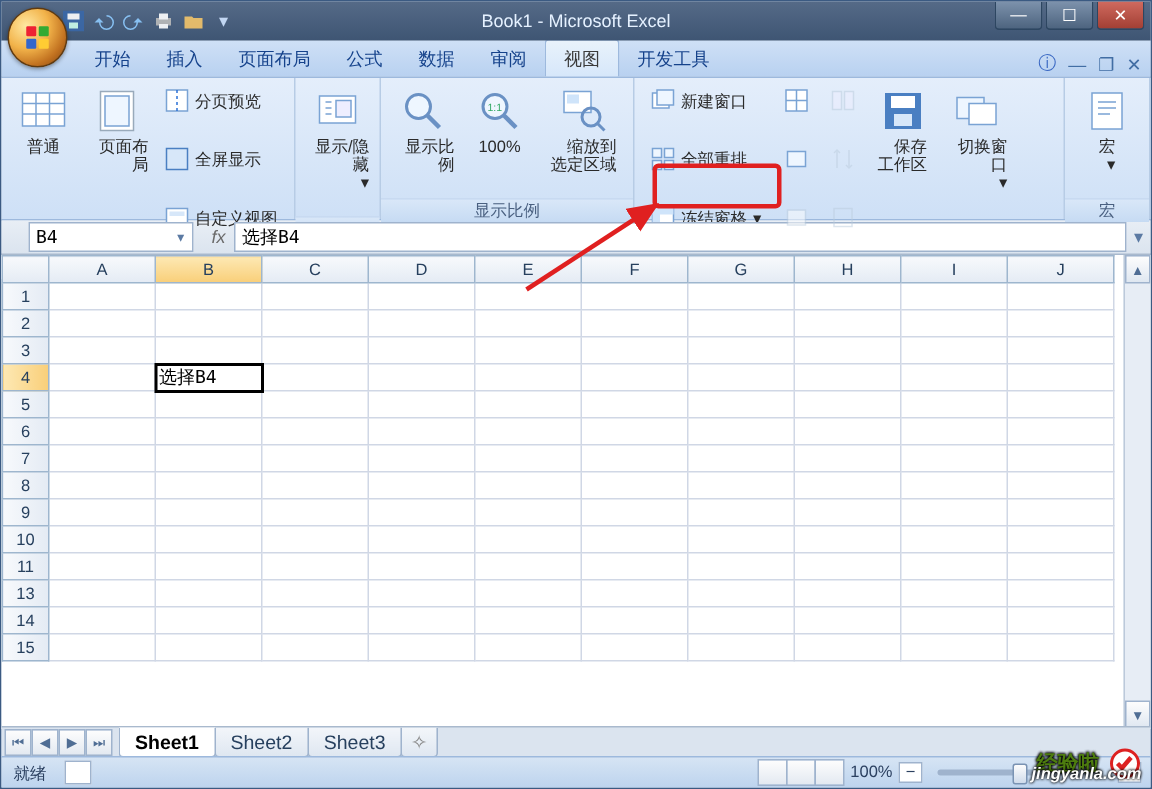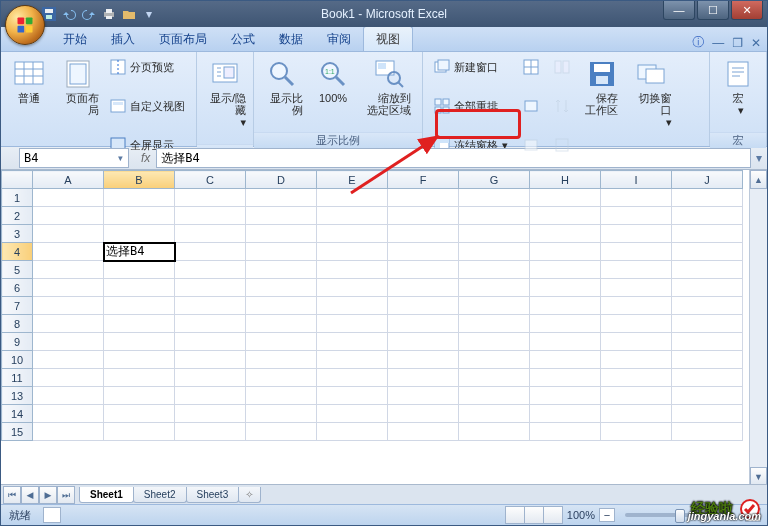--- a/index.html
+++ b/index.html
@@ -43,21 +43,21 @@
   .grid .colh{width:70px;background:linear-gradient(#f7f9fc,#e4ebf4);color:#27405e;font-size:11px;text-align:center;border:1px solid #9eb6ce}
   .grid .colh.sel{background:linear-gradient(#fde8b3,#f9cf79)}
   .grid .rowh{background:linear-gradient(90deg,#f7f9fc,#e4ebf4);color:#27405e;font-size:11px;text-align:center;border:1px solid #9eb6ce}
   .grid .rowh.sel{background:linear-gradient(90deg,#fde8b3,#f9cf79)}
   .grid td{font-family:SimSun,monospace;font-size:12px;padding-left:2px;background:#fff}
   .grid td.active{outline:2px solid #000;outline-offset:-1px}
   .hscroll-row{height:20px;background:#dbe4ef;display:flex;align-items:center;border-top:1px solid #a9b9cd;position:absolute;bottom:20px;left:0;right:0}
   .tabnav{display:flex;margin-left:2px}
   .tabnav div{width:16px;height:16px;border:1px solid #9fb3cd;background:linear-gradient(#fdfdfd,#e3e9f1);display:flex;align-items:center;justify-content:center;font-size:9px;color:#4f6d94}
   .sheettabs{display:flex;margin-left:4px;align-items:flex-end}
-  .sheettab{padding:2px 10px;background:linear-gradient(#f3f6fa,#dfe7f1);border:1px solid #9fb3cd;border-top:none;font-size:10px;color:#27405e;margin-right:-1px;border-radius:0 0 3px 3px}
+  .sheettab{padding:2px 10px;background:linear-gradient(#f3f6fa,#dfe7f1);border:1px solid #9fb3cd;border-top:none;font-size:13px;color:#27405e;margin-right:-1px;border-radius:0 0 3px 3px}
   .sheettab.active{background:#fff;color:#000;font-weight:bold}
   .sheettab.new{padding:2px 6px;color:#888}
   .statusbar{height:20px;background:linear-gradient(#d6e4f4,#bdd4ee);display:flex;align-items:center;font-size:11px;color:#2c4161;position:absolute;bottom:0;left:0;right:0;border-top:1px solid #9db9dd}
   .statusbar .ready{padding:0 8px}
   .statusbar .right{margin-left:auto;display:flex;align-items:center;gap:4px;padding-right:6px}
   .viewbtns{display:flex}
   .viewbtns div{width:18px;height:16px;border:1px solid #9fb3cd;background:linear-gradient(#fdfdfd,#e3e9f1);margin-left:-1px}
   .zoomslider{width:110px;height:4px;background:#9fb3cd;border-radius:2px;position:relative;margin:0 6px}
   .zoomslider .thumb{position:absolute;left:50%;top:-4px;width:8px;height:12px;background:linear-gradient(#fdfdfd,#cfdbeb);border:1px solid #7a93b3;border-radius:2px;transform:translateX(-50%)}
   .watermark{position:absolute;right:6px;bottom:5px;display:flex;align-items:center;gap:6px;font-weight:bold;pointer-events:none}
@@ -122,20 +122,21 @@
   </div>
 
   <div class="tabs">
     <div class="tab">开始</div>
     <div class="tab">插入</div>
     <div class="tab">页面布局</div>
     <div class="tab">公式</div>
     <div class="tab">数据</div>
     <div class="tab">审阅</div>
     <div class="tab active">视图</div>
+    <div class="tab">开发工具</div>
     <div class="tabright">
       <span style="color:#3a68c3">ⓘ</span>
       <span>—</span>
       <span>❐</span>
       <span>✕</span>
     </div>
   </div>
 
   <div class="ribbon">
 
@@ -161,30 +162,30 @@
         <div class="stack">
           <div class="sbtn">
               <svg class="sic" viewBox="0 0 16 16">
                 <rect x="1" y="1" width="14" height="14" fill="#fff" stroke="#7aa3d4"></rect>
                 <line x1="8" y1="1" x2="8" y2="15" stroke="#2a6fd6" stroke-dasharray="2"></line>
               </svg>
               <span>分页预览</span>
             </div>
           <div class="sbtn">
               <svg class="sic" viewBox="0 0 16 16">
+                <rect x="1" y="1" width="14" height="14" fill="#d7e7f9" stroke="#4a7fc2"></rect>
+              </svg>
+              <span>全屏显示</span>
+            </div>
+          <div class="sbtn">
+              <svg class="sic" viewBox="0 0 16 16">
                 <rect x="1" y="2" width="14" height="12" fill="#fff" stroke="#7aa3d4"></rect>
                 <rect x="3" y="4" width="10" height="3" fill="#d7e7f9"></rect>
               </svg>
               <span>自定义视图</span>
-            </div>
-          <div class="sbtn">
-              <svg class="sic" viewBox="0 0 16 16">
-                <rect x="1" y="1" width="14" height="14" fill="#d7e7f9" stroke="#4a7fc2"></rect>
-              </svg>
-              <span>全屏显示</span>
             </div>
         </div>
       </div>
       <div class="group-label">工作簿视图</div>
     </div>
 
     <div class="group">
       <div class="group-body">
         <div class="bigbtn">
           <svg class="ic" viewBox="0 0 32 32">

